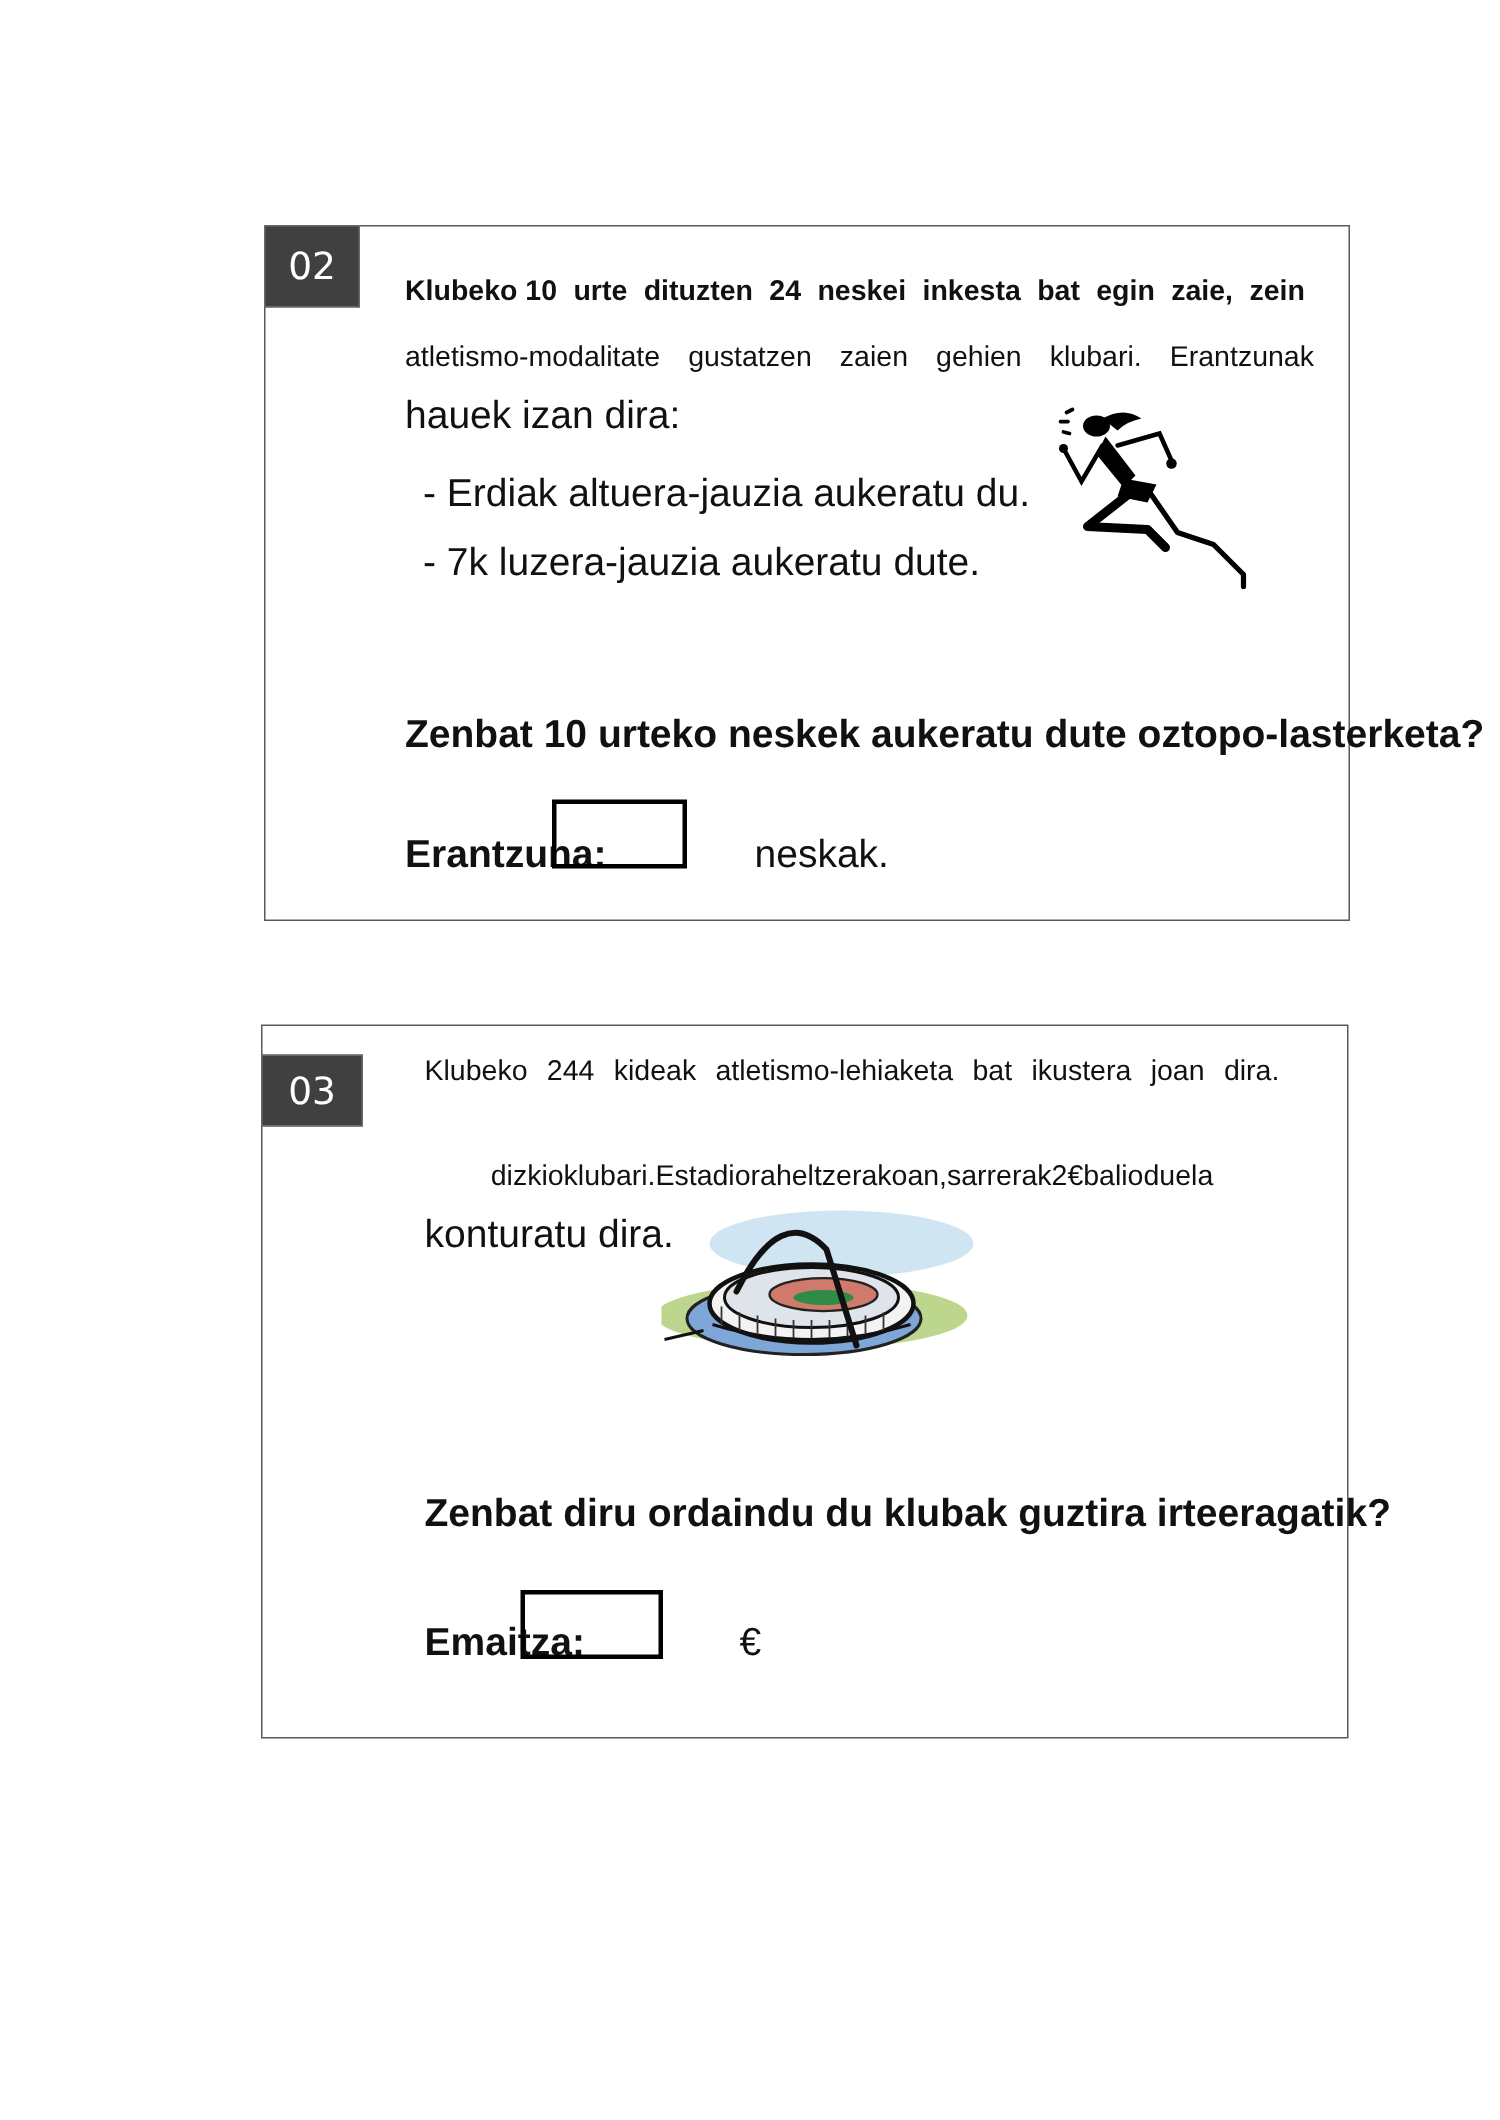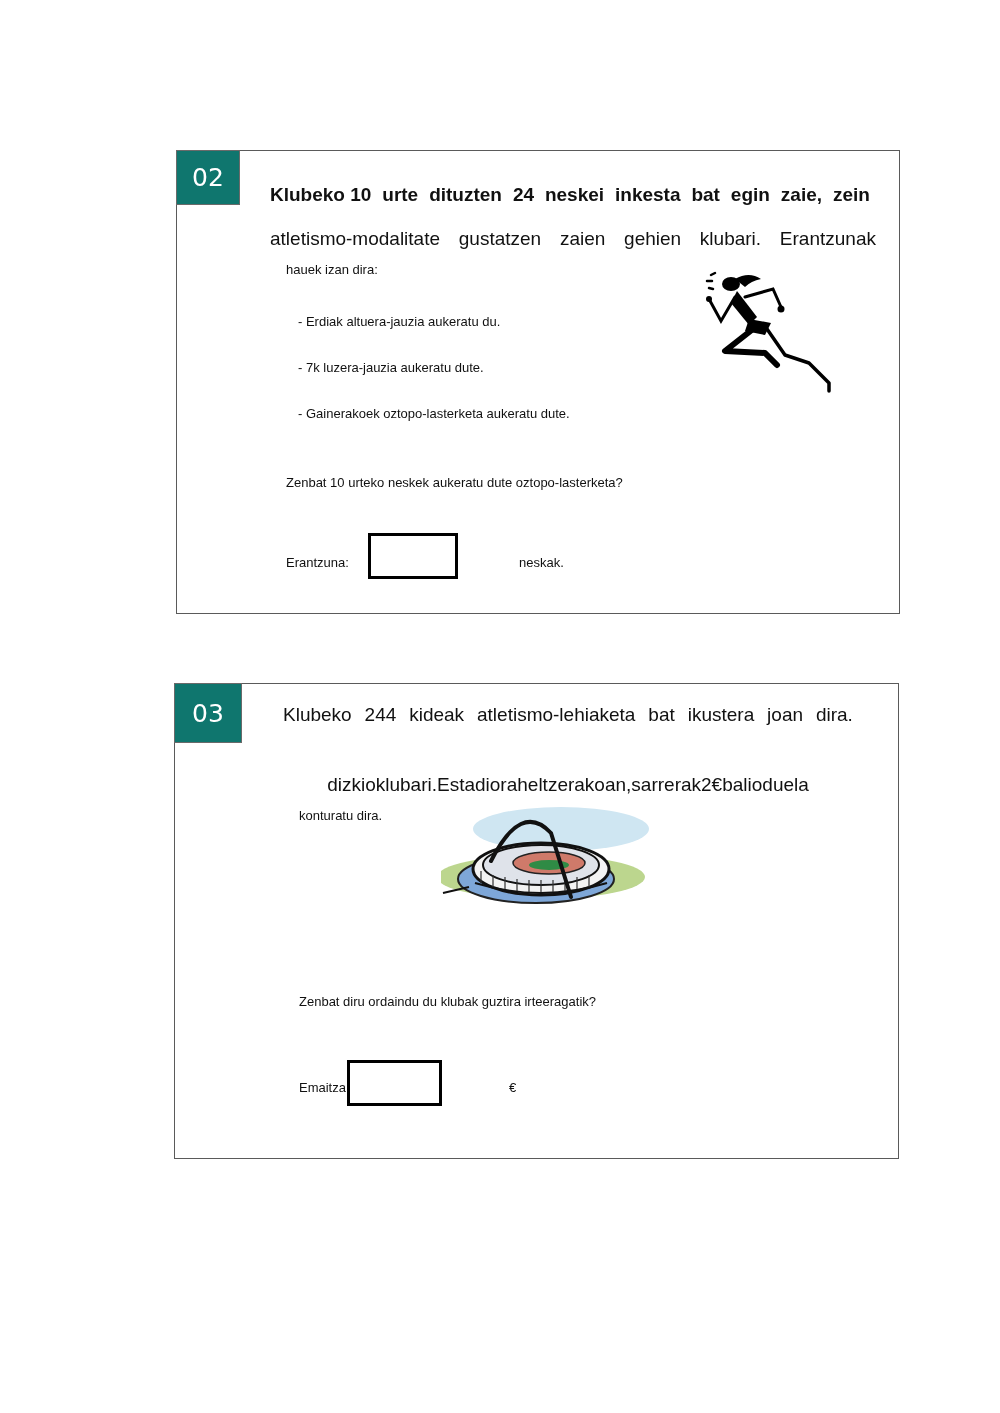--- a/index.html
+++ b/index.html
@@ -18,45 +18,44 @@
     .card {
       position: absolute;
       border: 1.5px solid #5a5a5a;
       background: #ffffff;
       box-sizing: border-box;
     }
     .num-badge {
       position: absolute;
       left: -1px;
       top: -1px;
-      background: #0f766e;
+      background: #404040;
       border: 1.5px solid #6a6a6a;
       color: #ffffff;
       font-family: "DejaVu Sans", sans-serif;
       font-size: 25px;
       display: flex;
       align-items: center;
       justify-content: center;
       box-sizing: border-box;
     }
     .para {
       position: absolute;
-      font-size: 13px;
+      font-size: 26px;
       line-height: 1;
       white-space: nowrap;
-      margin-left: 16px;
     }
     .justify-line {
       position: absolute;
       font-size: 19px;
       display: flex;
       justify-content: space-between;
       white-space: nowrap;
     }
-    .bold { font-weight: normal; }
+    .bold { font-weight: bold; }
     .answer-box {
       position: absolute;
       border: 3px solid #000000;
       background: transparent;
       box-sizing: border-box;
       font-family: "Liberation Sans", sans-serif;
       font-size: 18px;
       padding: 0 4px;
       outline: none;
     }
@@ -85,21 +84,20 @@
       <span>gustatzen</span>
       <span>zaien</span>
       <span>gehien</span>
       <span>klubari.</span>
       <span>Erantzunak</span>
     </div>
   <div class="para" style="left:93px; top:112px;">hauek izan dira:</div>
 
   <div class="para" style="left:105px; top:164px;">- Erdiak altuera-jauzia aukeratu du.</div>
   <div class="para" style="left:105px; top:210px;">- 7k luzera-jauzia aukeratu dute.</div>
-  <div class="para" style="left:105px; top:256px;">- Gainerakoek oztopo-lasterketa aukeratu dute.</div>
 
   <div class="para bold" style="left:93px; top:325px;">Zenbat 10 urteko neskek aukeratu dute oztopo-lasterketa?</div>
 
   <div class="para bold" style="left:93px; top:405px;">Erantzuna:</div>
   <input class="answer-box" type="text" style="left: 191px; top: 382px; width: 90px; height: 46px;" value="">
   <div class="para" style="left:326px; top:405px;">neskak.</div>
 
   <svg class="illus" style="left:520px; top:116px;" width="140" height="126" viewBox="0 0 140 126">
 
     <path d="M14 8 l4 -2 M10 14 l5 0 M12 21 l4 1" stroke="#000" stroke-width="2.5" stroke-linecap="round"></path>
@@ -117,21 +115,21 @@
 
     <path d="M52 52 l22 4 l-6 12 l-20 -4 z" fill="#000"></path>
 
     <path d="M56 62 l-28 22 l40 2 l12 12" stroke="#000" stroke-width="6" fill="none" stroke-linecap="round" stroke-linejoin="round"></path>
 
     <path d="M70 62 l18 26 l24 8 l20 20 l0 8" stroke="#000" stroke-width="3.5" fill="none" stroke-linecap="round" stroke-linejoin="round"></path>
   </svg>
 </div>
 
 <div class="card" style="left:174px; top:683px; width:725px; height:476px;">
-  <div class="num-badge" style="width:68px; height:60px;">03</div>
+  <div class="num-badge" style="width:68px; height:48px;margin-top:20px;">03</div>
 
   <div class="justify-line" style="left:108px; top:20px; width:570px;">
       <span>Klubeko</span>
       <span>244</span>
       <span>kideak</span>
       <span>atletismo-lehiaketa</span>
       <span>bat</span>
       <span>ikustera</span>
       <span>joan</span>
       <span>dira.</span>

